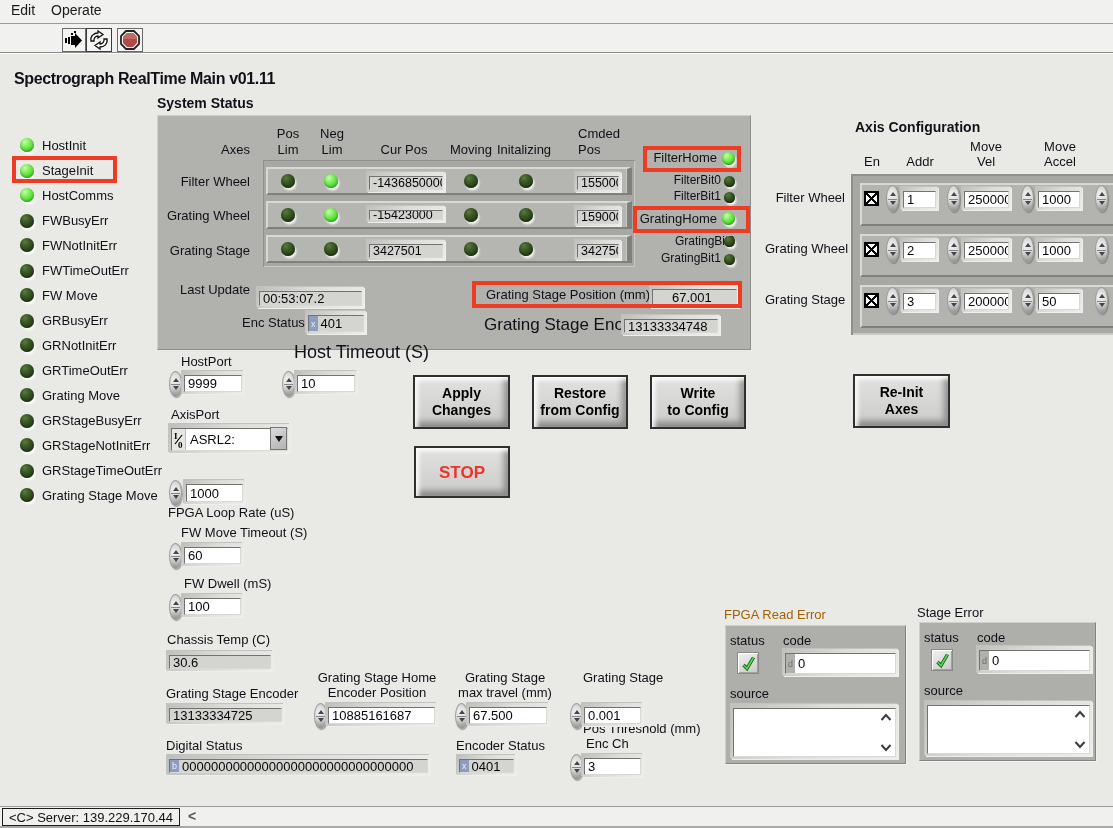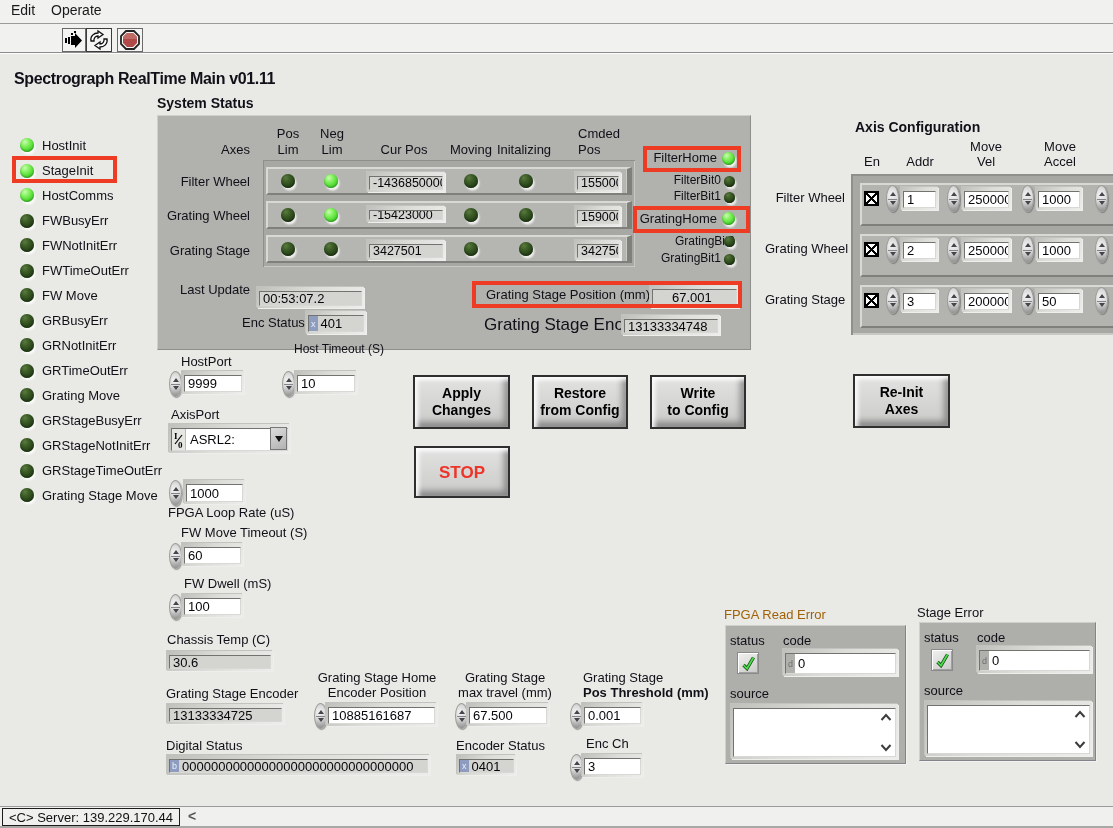--- a/index.html
+++ b/index.html
@@ -200,21 +200,21 @@
 <div class="lbl" style="left:181px;top:354px;font-size:13px;color:#101018;">HostPort</div>
 <div class="spin" style="left:169px;top:371px;height:26px;">
     <i class="su"></i>
     <i class="sd"></i>
   </div>
 <div class="fr" style="left:182px;top:371px;width:62px;height:23px;">
     <div class="fi" style="background:#ffffff;font-size:13px;">
       <span class="ftx">9999</span>
     </div>
   </div>
-<div class="lbl" style="left:294px;top:342px;font-size:12px;color:#101018;">Host Timeout (S)</div>
+<div class="lbl" style="left:294px;top:342px;font-size:18px;color:#101018;">Host Timeout (S)</div>
 <div class="spin" style="left:282px;top:371px;height:26px;">
     <i class="su"></i>
     <i class="sd"></i>
   </div>
 <div class="fr" style="left:295px;top:371px;width:62px;height:23px;">
     <div class="fi" style="background:#ffffff;font-size:13px;">
       <span class="ftx">10</span>
     </div>
   </div>
 <div class="lbl" style="left:171px;top:407px;font-size:13px;color:#101018;">AxisPort</div>
@@ -291,21 +291,21 @@
 <div class="spin" style="left:455px;top:703px;height:26px;">
     <i class="su"></i>
     <i class="sd"></i>
   </div>
 <div class="fr" style="left:467px;top:703px;width:82px;height:23px;">
     <div class="fi" style="background:#ffffff;font-size:13px;">
       <span class="ftx">67.500</span>
     </div>
   </div>
 <div class="lbl" style="left:583px;top:670px;font-size:13px;color:#101018;width:110px;text-align:left;">Grating Stage</div>
-<div class="lbl" style="left:583px;top:685px;font-size:13px;color:#101018;font-weight:bold;">Pos Threshold (mm)</div>
+<div class="lbl" style="left:583px;top:721px;font-size:13px;color:#101018;">Pos Threshold (mm)</div>
 <div class="spin" style="left:570px;top:703px;height:26px;">
     <i class="su"></i>
     <i class="sd"></i>
   </div>
 <div class="fr" style="left:582px;top:703px;width:61px;height:23px;">
     <div class="fi" style="background:#ffffff;font-size:13px;">
       <span class="ftx">0.001</span>
     </div>
   </div>
 <div class="lbl" style="left:166px;top:738px;font-size:13px;color:#101018;">Digital Status</div>

